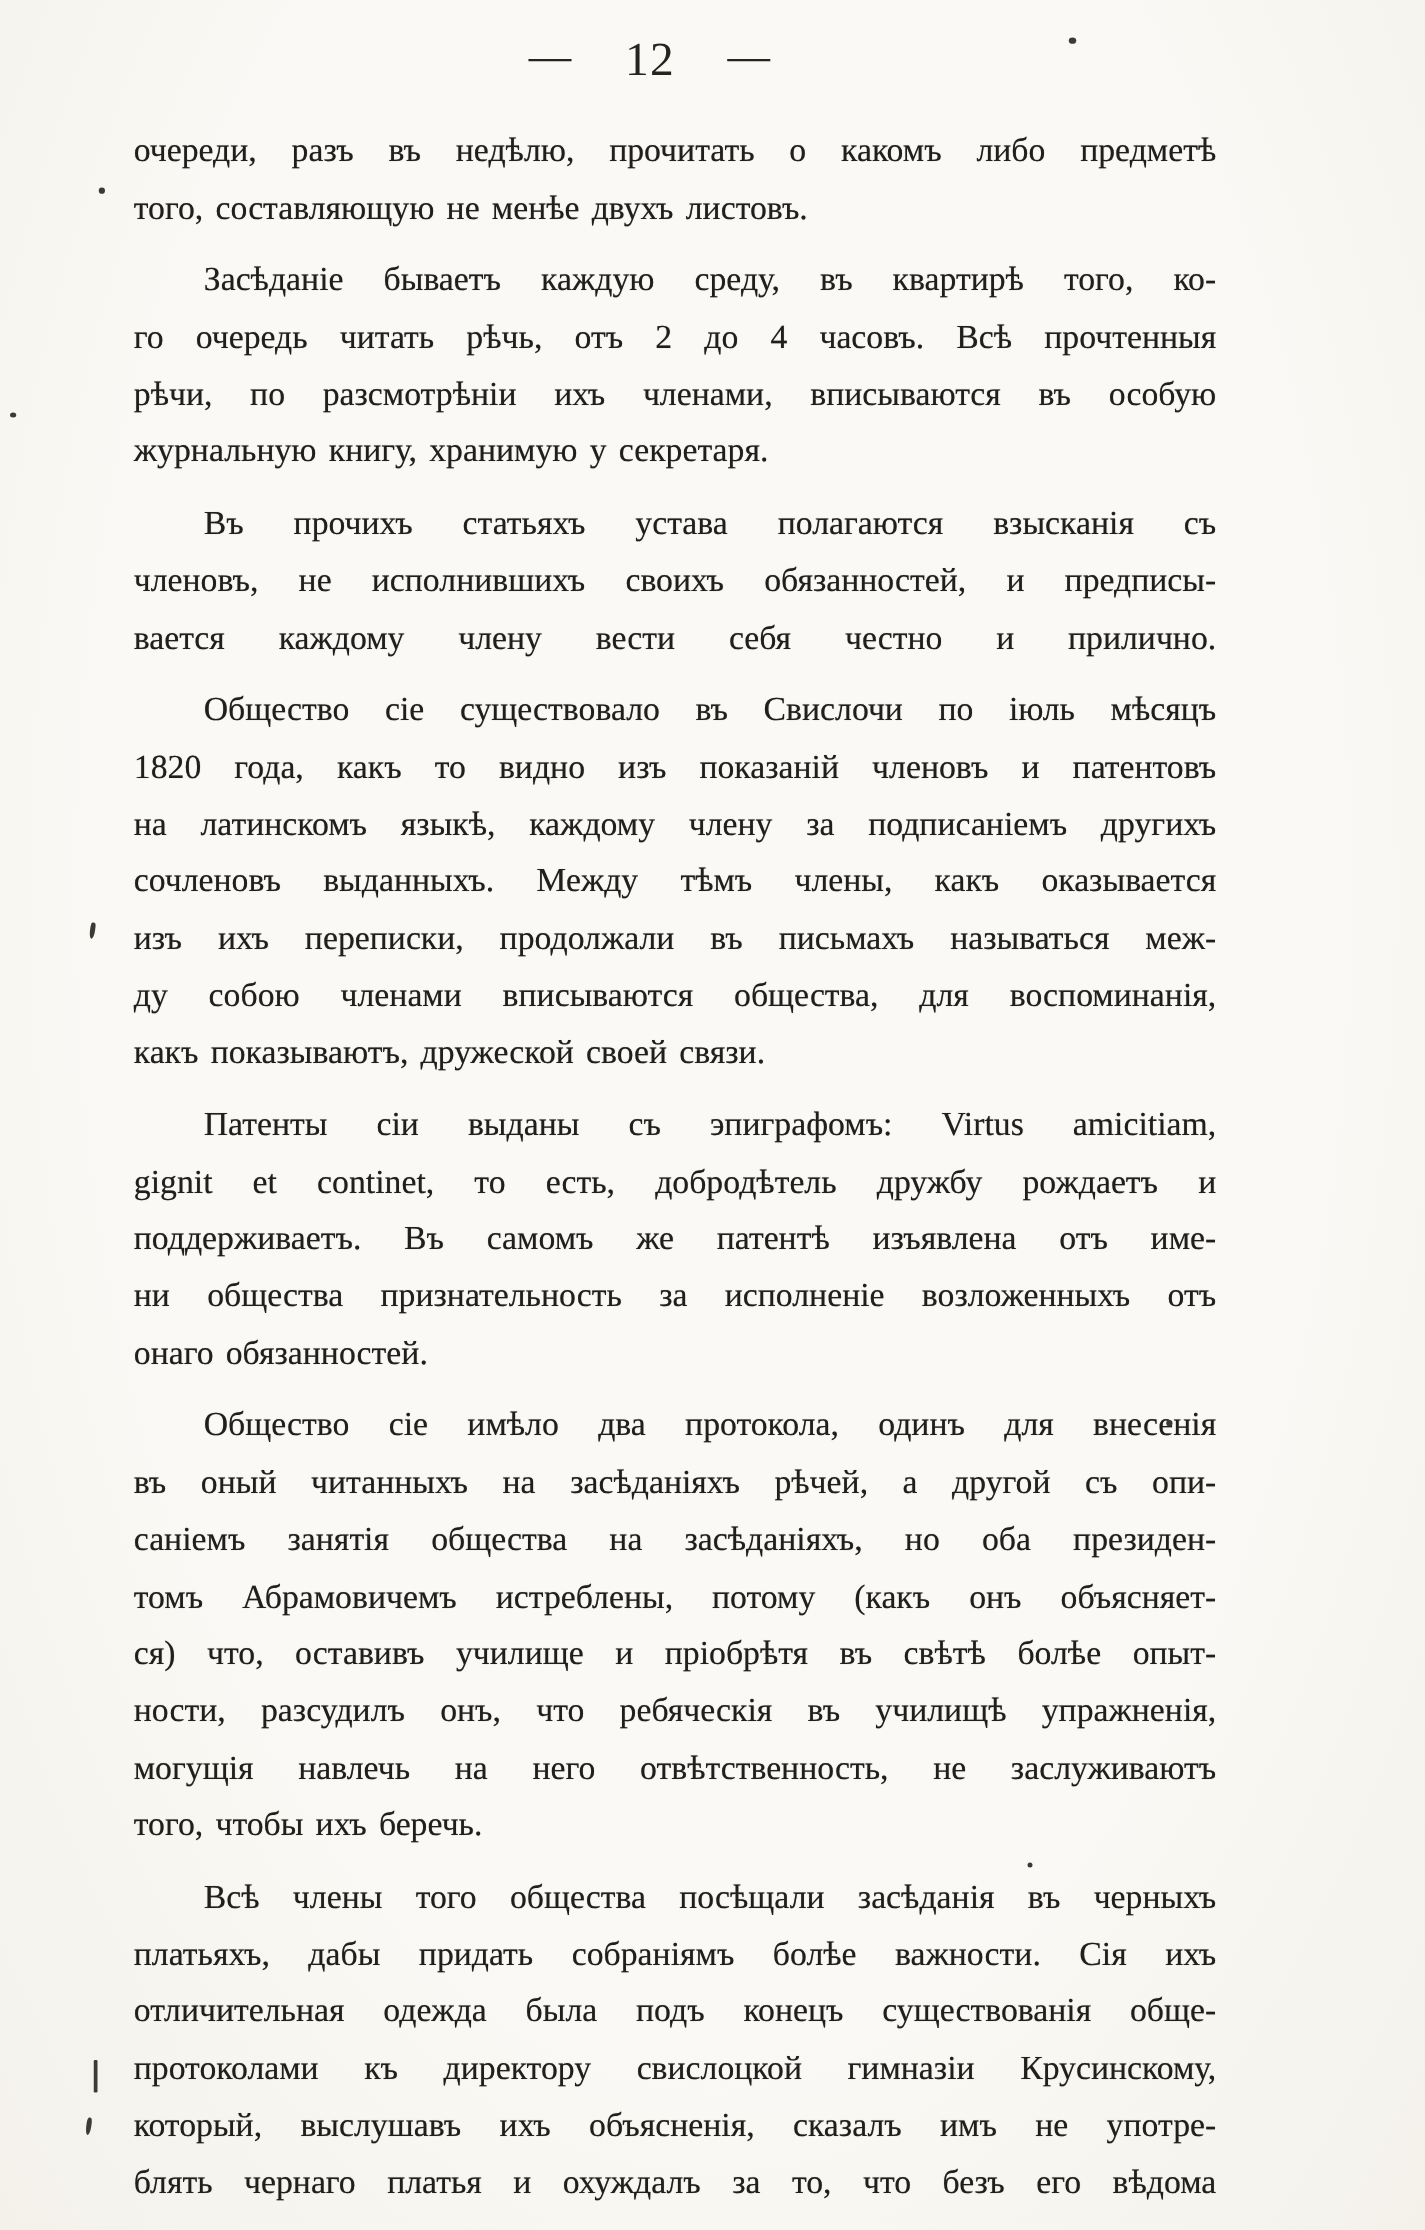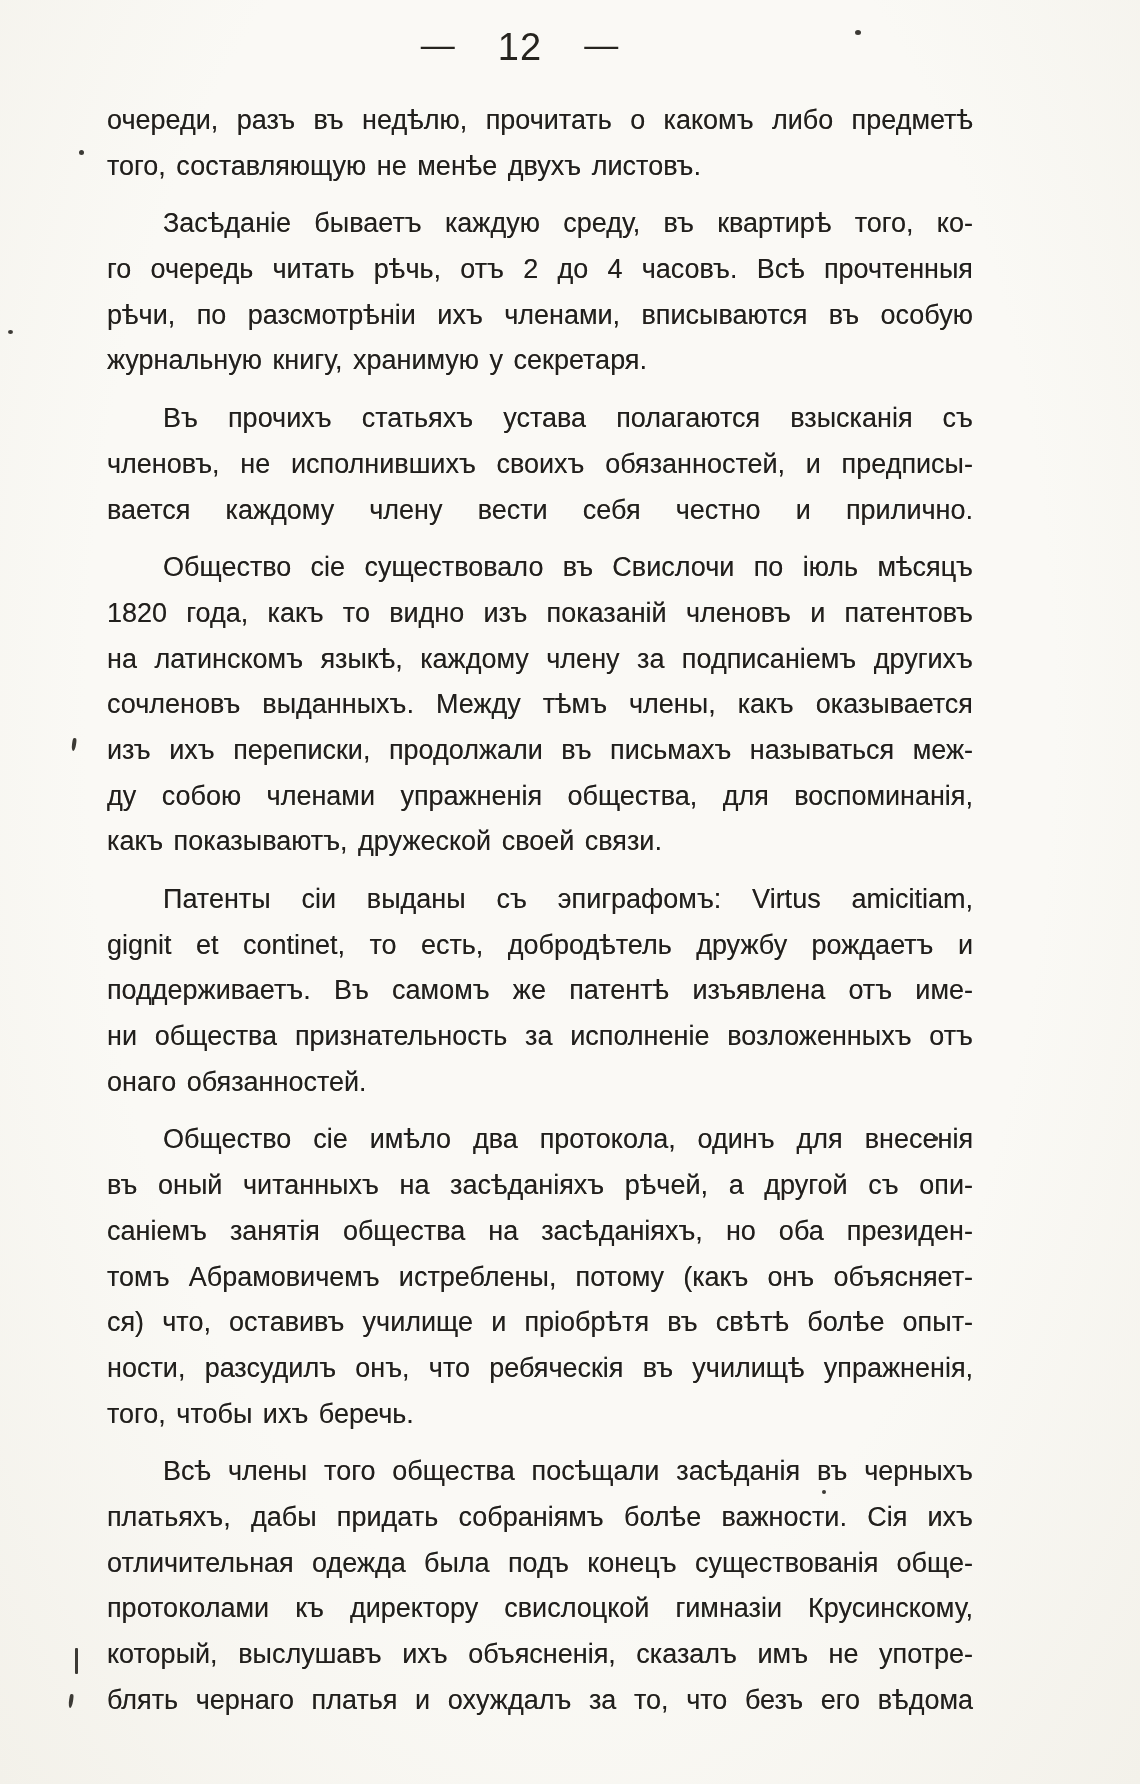--- a/index.html
+++ b/index.html
@@ -4,21 +4,21 @@
 <style>
   html,body{margin:0;padding:0;background:#e8e6e0;}
   .page{
     position:relative;
     width:1140px;height:1784px;
     margin:0 auto;
     background:#f8f7f2;
     background-image:radial-gradient(ellipse at 50% 40%, #faf9f5 60%, #f3f1ea 100%);
     overflow:hidden;
     color:#211f1c;
-    font-family:Liberation Sans, sans-serif;
+    font-family:Liberation Serif, serif;
   }
   .pagenum{
     position:absolute;top:26px;left:0;width:1040px;
     text-align:center;
     font-size:38px;
     letter-spacing:1px;
     color:#26241f;
   }
   .pagenum .dash{
     display:inline-block;
@@ -77,37 +77,38 @@
         <div class="line indent">Въ прочихъ статьяхъ устава полагаются взысканія съ</div>
         <div class="line">членовъ, не исполнившихъ своихъ обязанностей, и предписы-</div>
         <div class="line">вается каждому члену вести себя честно и прилично.</div>
       </div>
       <div class="para">
         <div class="line indent">Общество сіе существовало въ Свислочи по іюль мѣсяцъ</div>
         <div class="line">1820 года, какъ то видно изъ показаній членовъ и патентовъ</div>
         <div class="line">на латинскомъ языкѣ, каждому члену за подписаніемъ другихъ</div>
         <div class="line">сочленовъ выданныхъ. Между тѣмъ члены, какъ оказывается</div>
         <div class="line">изъ ихъ переписки, продолжали въ письмахъ называться меж-</div>
-        <div class="line">ду собою членами упражненія общества, для воспоминанія,</div>
+        <div class="line">ду собою членами вписываются общества, для воспоминанія,</div>
         <div class="line endline">какъ показываютъ, дружеской своей связи.</div>
       </div>
       <div class="para">
         <div class="line indent">Патенты сіи выданы съ эпиграфомъ: Virtus amicitiam,</div>
         <div class="line">gignit et continet, то есть, добродѣтель дружбу рождаетъ и</div>
         <div class="line">поддерживаетъ. Въ самомъ же патентѣ изъявлена отъ име-</div>
         <div class="line">ни общества признательность за исполненіе возложенныхъ отъ</div>
         <div class="line endline">онаго обязанностей.</div>
       </div>
       <div class="para">
         <div class="line indent">Общество сіе имѣло два протокола, одинъ для внесенія</div>
         <div class="line">въ оный читанныхъ на засѣданіяхъ рѣчей, а другой съ опи-</div>
         <div class="line">саніемъ занятія общества на засѣданіяхъ, но оба президен-</div>
         <div class="line">томъ Абрамовичемъ истреблены, потому (какъ онъ объясняет-</div>
         <div class="line">ся) что, оставивъ училище и пріобрѣтя въ свѣтѣ болѣе опыт-</div>
         <div class="line">ности, разсудилъ онъ, что ребяческія въ училищѣ упражненія,</div>
+        <div class="line">могущія навлечь на него отвѣтственность, не заслуживаютъ</div>
         <div class="line endline">того, чтобы ихъ беречь.</div>
       </div>
       <div class="para">
         <div class="line indent">Всѣ члены того общества посѣщали засѣданія въ черныхъ</div>
         <div class="line">платьяхъ, дабы придать собраніямъ болѣе важности. Сія ихъ</div>
         <div class="line">отличительная одежда была подъ конецъ существованія обще-</div>
         <div class="line">протоколами къ директору свислоцкой гимназіи Крусинскому,</div>
         <div class="line">который, выслушавъ ихъ объясненія, сказалъ имъ не употре-</div>
         <div class="line">блять чернаго платья и охуждалъ за то, что безъ его вѣдома</div>
       </div>

